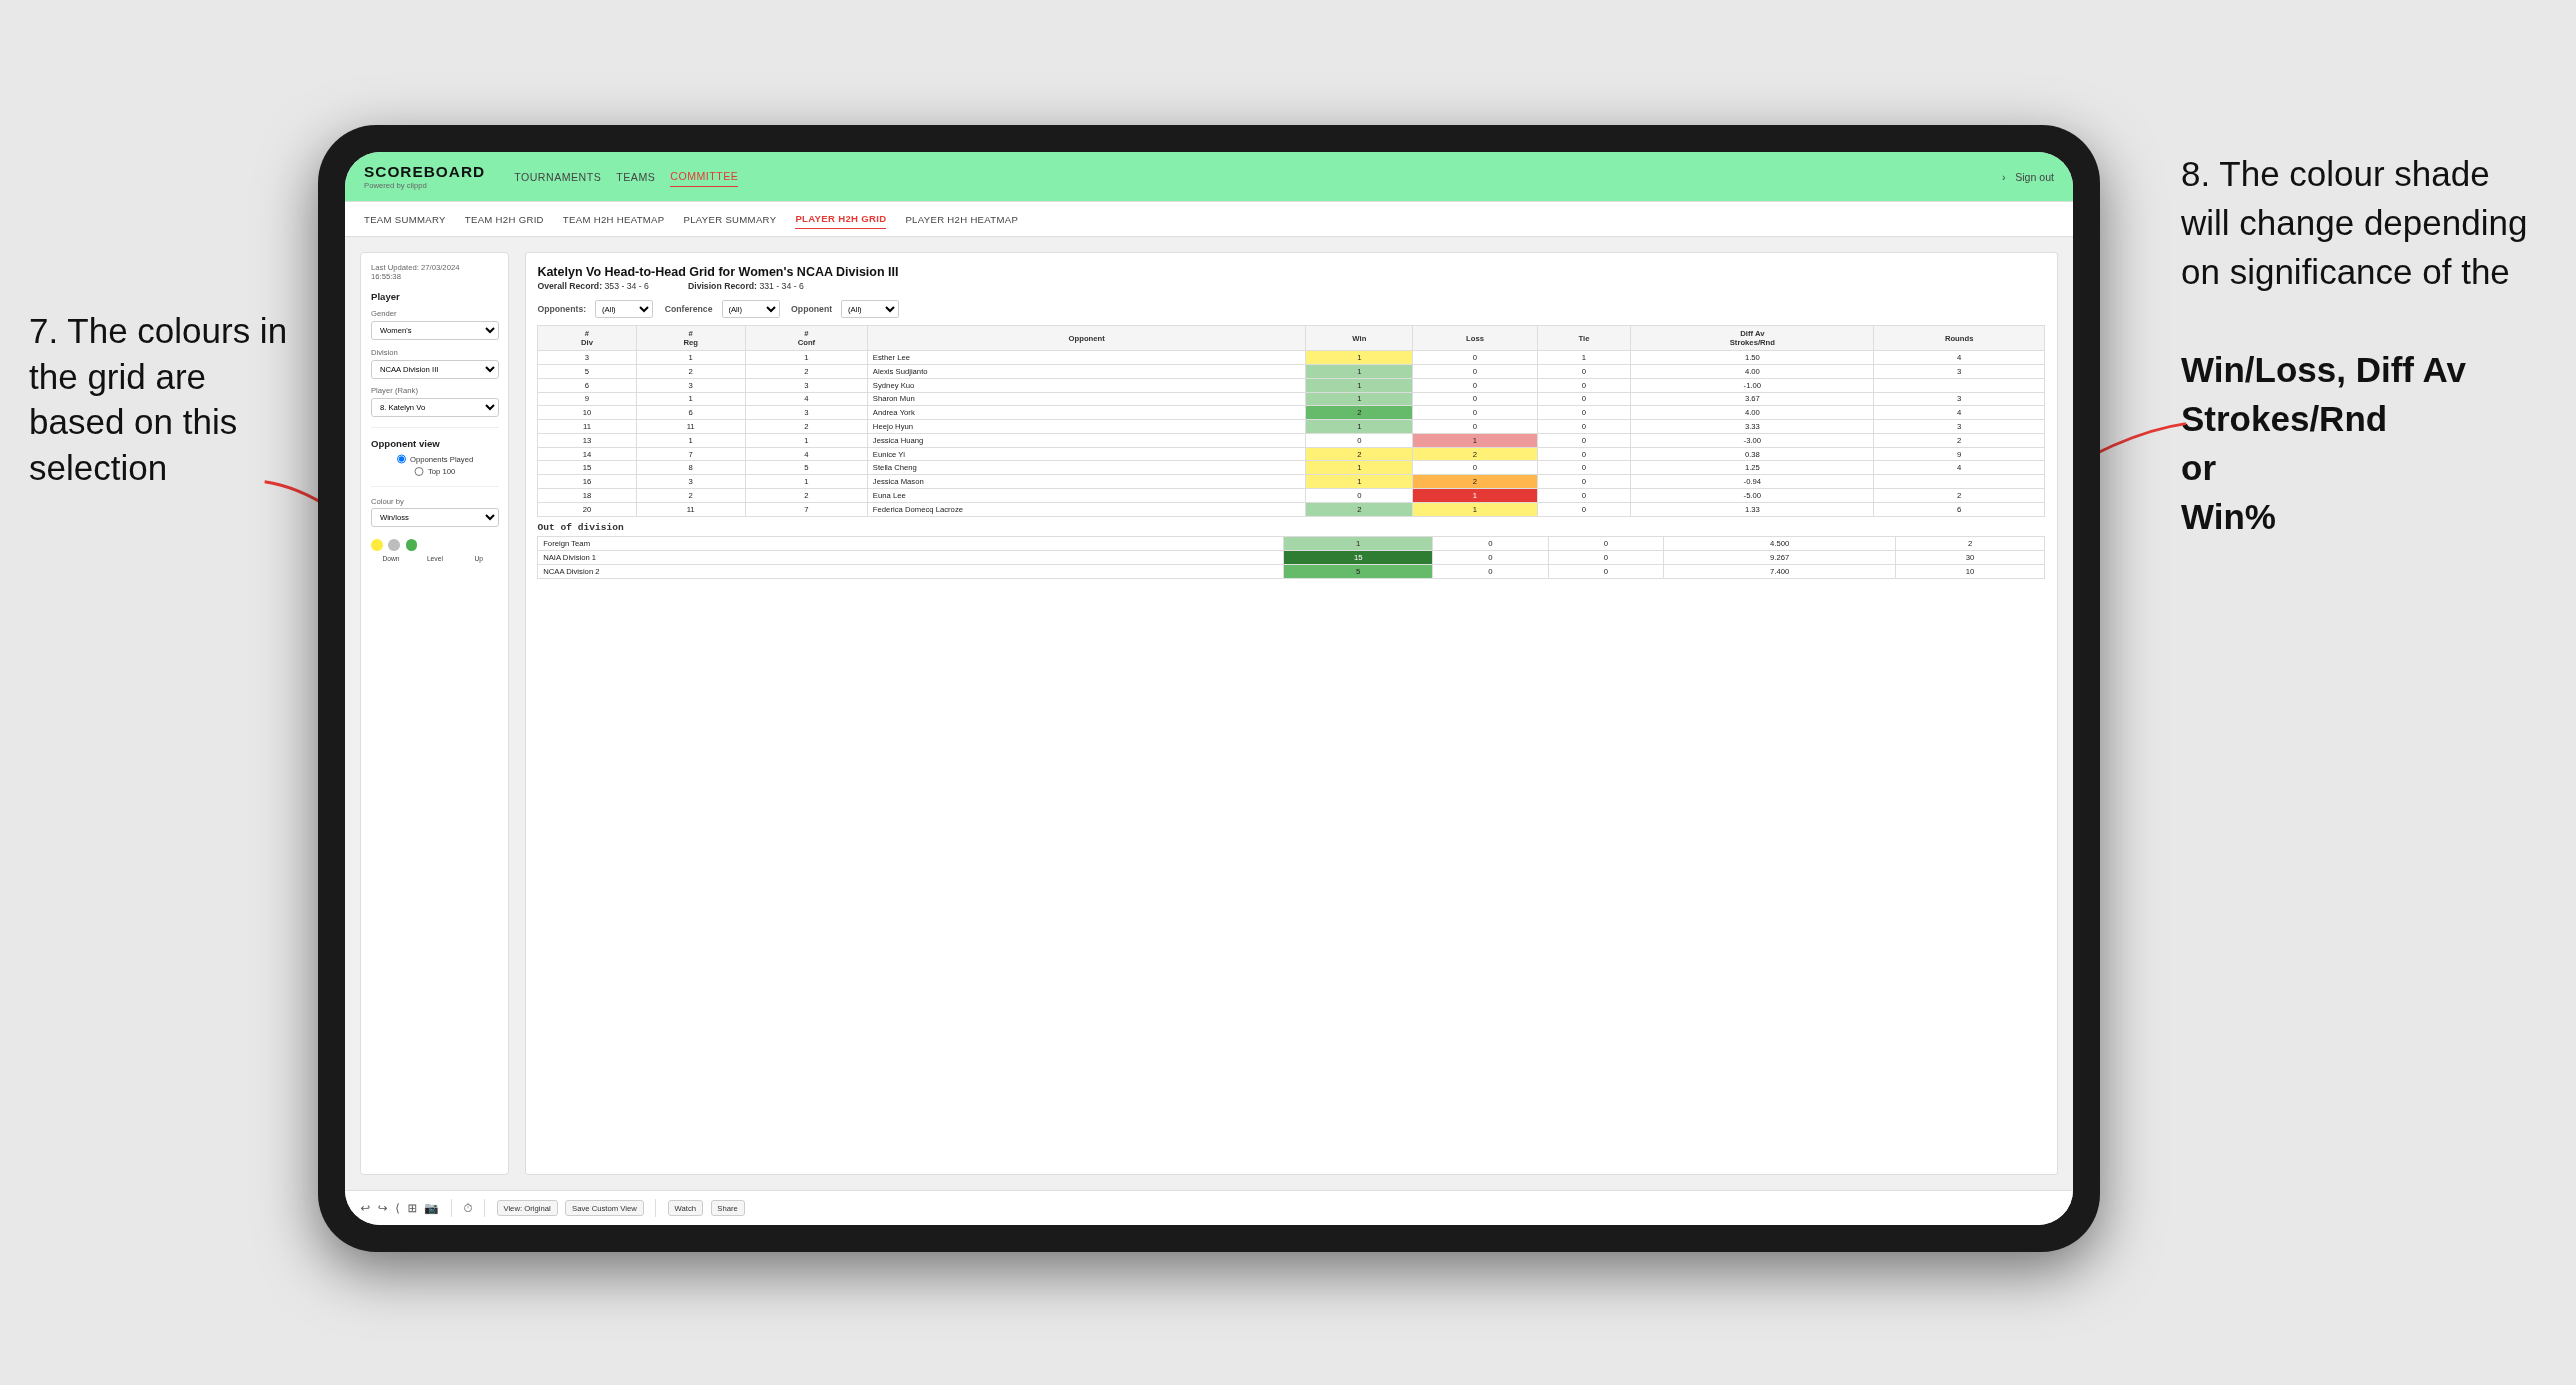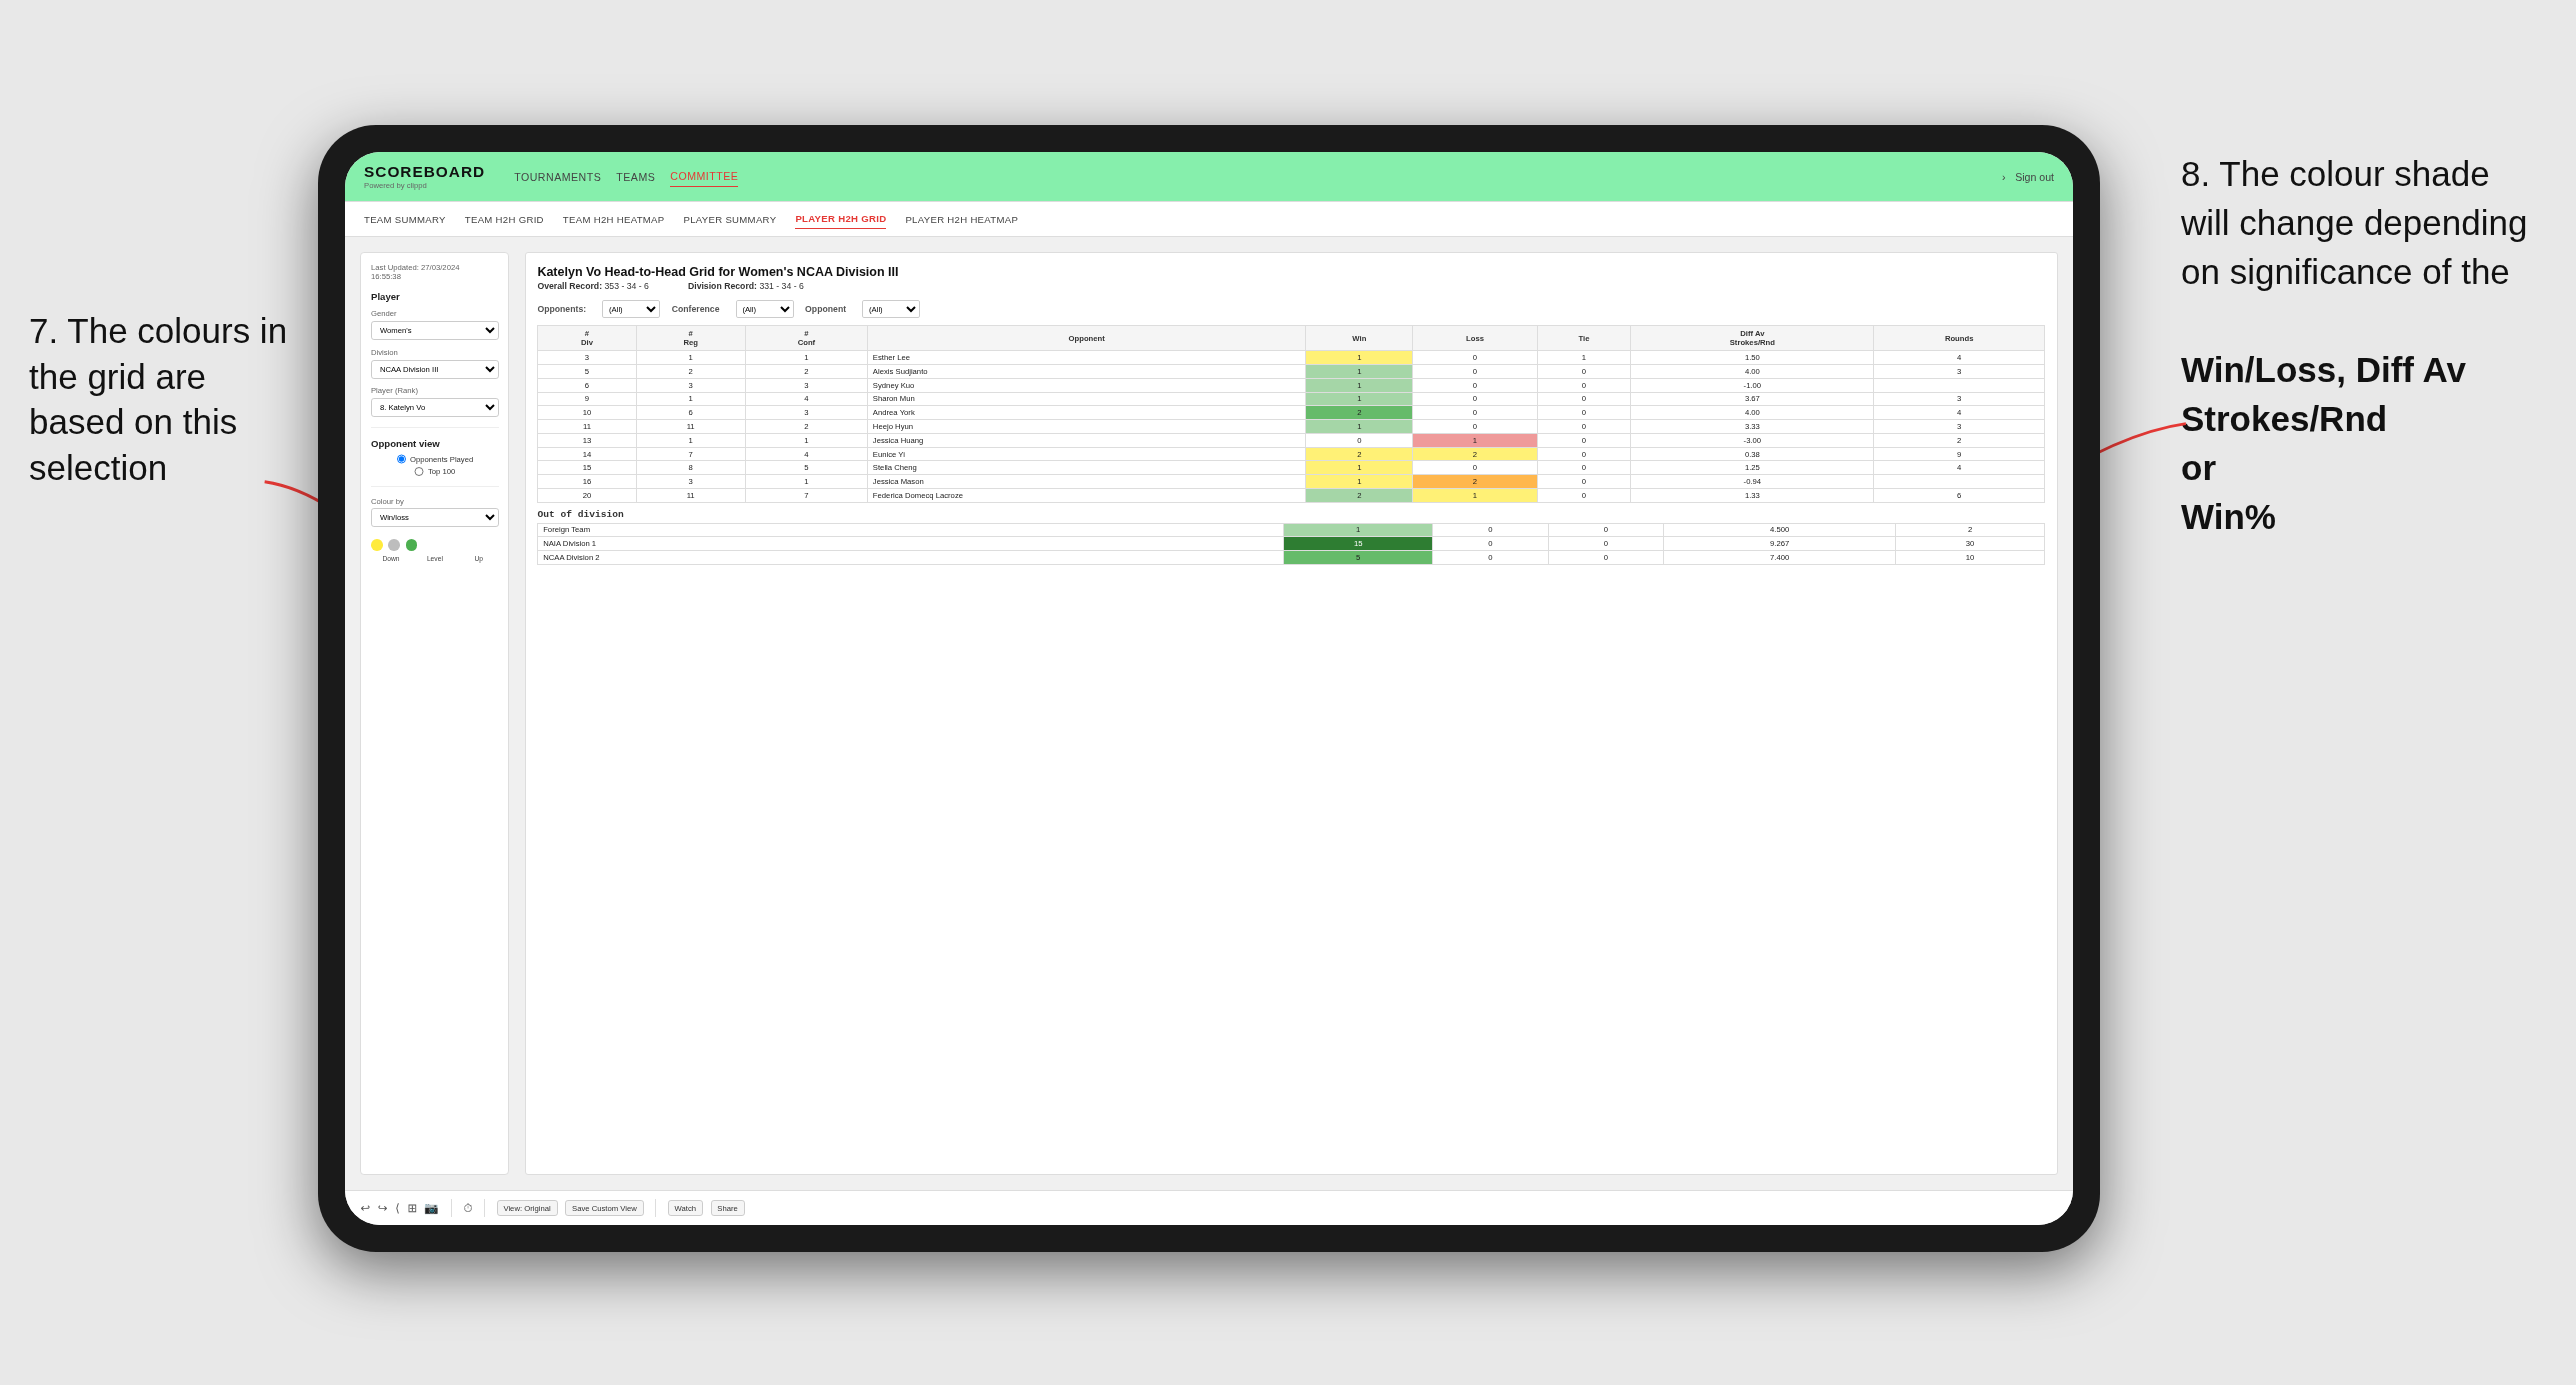--- a/index.html
+++ b/index.html
@@ -255,21 +255,21 @@
     .filter-row {
       display: flex;
       gap: 11.6px;
       align-items: center;
       margin-bottom: 7.7px;
       font-size: 8.7px;
     }
     .filter-group {
       display: flex;
       align-items: center;
-      gap: 16px;
+      gap: 9px;
     }
     .filter-label { color: #555; font-weight: 600; }
     .filter-select {
       height: 17.3px;
       font-size: 7.7px;
       border: 1px solid #ccc;
       border-radius: 1.9px;
       padding: 0 1.9px;
       background: #fff;
       min-width: 58px;
@@ -635,20 +635,31 @@
     <td>3</td>
     <td>1</td>
     <td class="opponent-name">Jessica Mason</td>
     <td style="background:#fff176;color:#222">1</td>
     <td style="background:#ffb74d;color:#222">2</td>
     <td>0</td>
     <td>-0.94</td>
     <td></td>
   </tr>
               <tr>
+    <td>18</td>
+    <td>2</td>
+    <td>2</td>
+    <td class="opponent-name">Euna Lee</td>
+    <td style="background:#fff;color:#222">0</td>
+    <td style="background:#e53935;color:#fff">1</td>
+    <td>0</td>
+    <td>-5.00</td>
+    <td>2</td>
+  </tr>
+              <tr>
     <td>20</td>
     <td>11</td>
     <td>7</td>
     <td class="opponent-name">Federica Domecq Lacroze</td>
     <td style="background:#a5d6a7;color:#222">2</td>
     <td style="background:#fff176;color:#222">1</td>
     <td>0</td>
     <td>1.33</td>
     <td>6</td>
   </tr>

